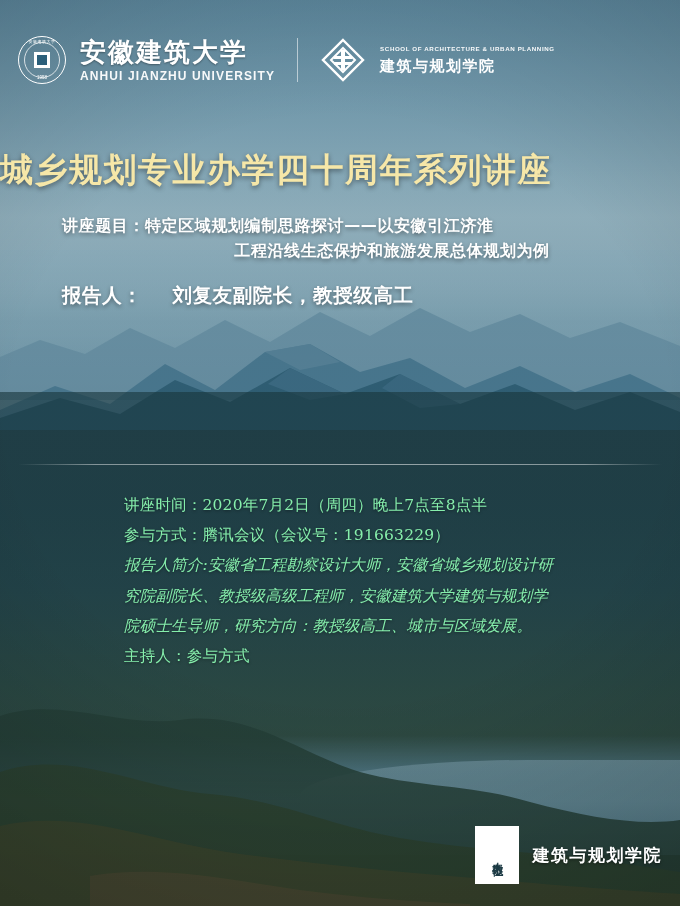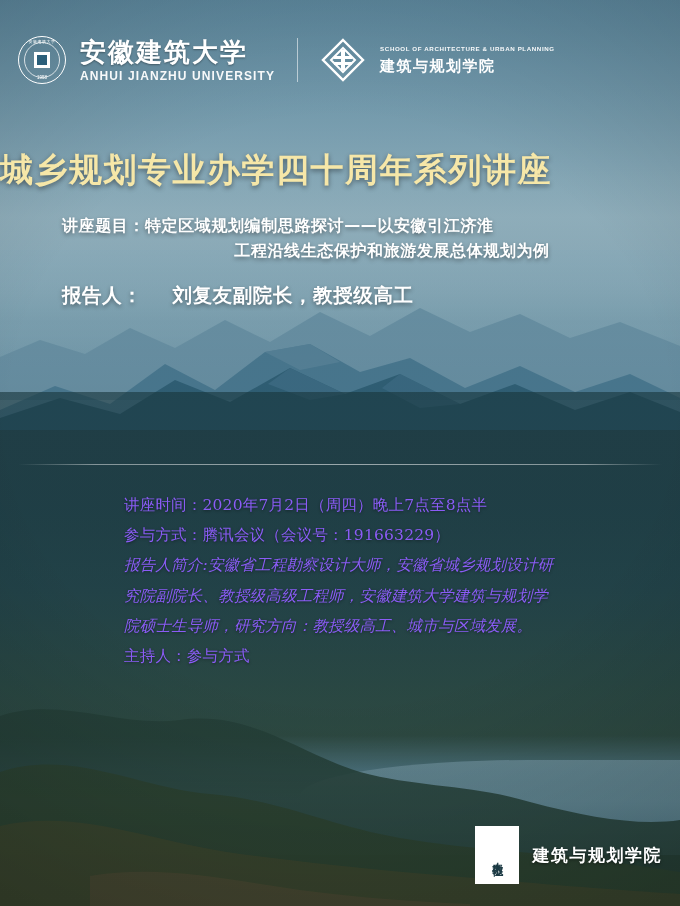--- a/index.html
+++ b/index.html
@@ -225,21 +225,21 @@
   
   .details {
     position: absolute;
     top: 490px;
     left: 124px;
     width: 440px;
   }
   .detail-line {
     font-size: 15.5px;
     line-height: 1.95;
-    color: #8b5cf6;
+    color: #86efac;
     letter-spacing: .2px;
     text-shadow: 0 1px 3px rgba(0,0,0,.45);
     font-family: "DejaVu Serif", "Liberation Serif", serif;
   }
   .detail-line.tight { line-height: 1.95; font-style: italic; }
 
   
   .footer {
     position: absolute;
     right: 18px;

